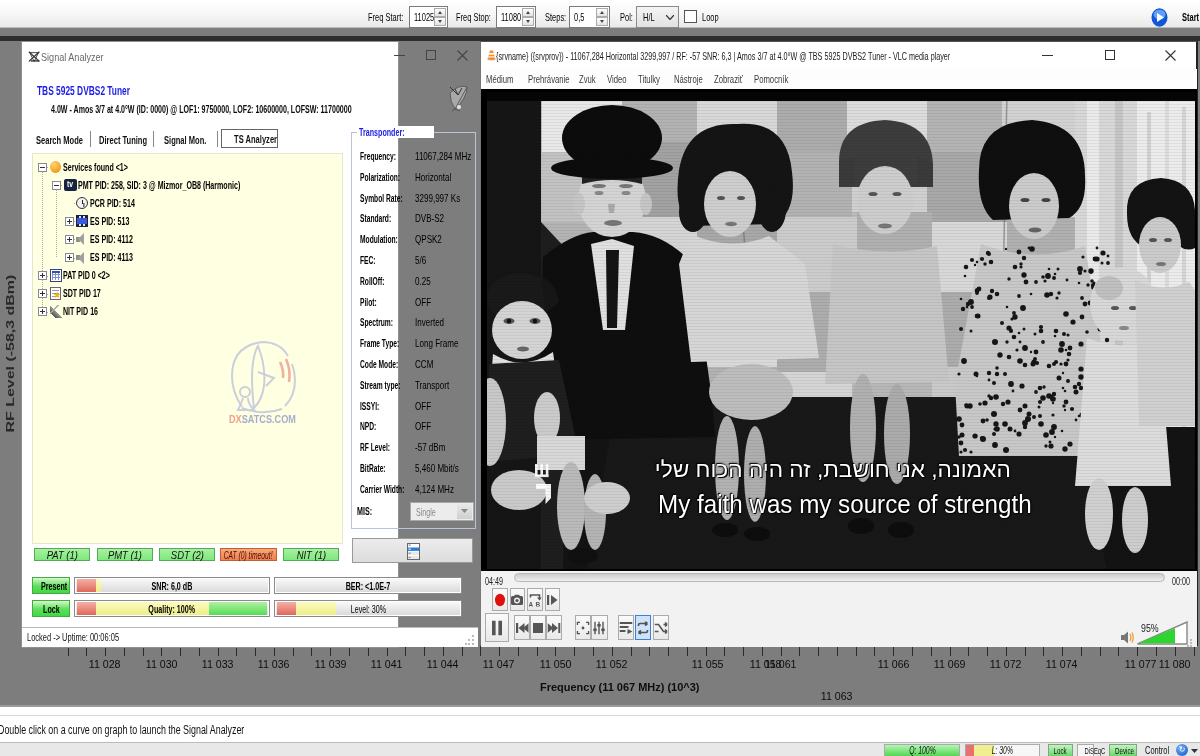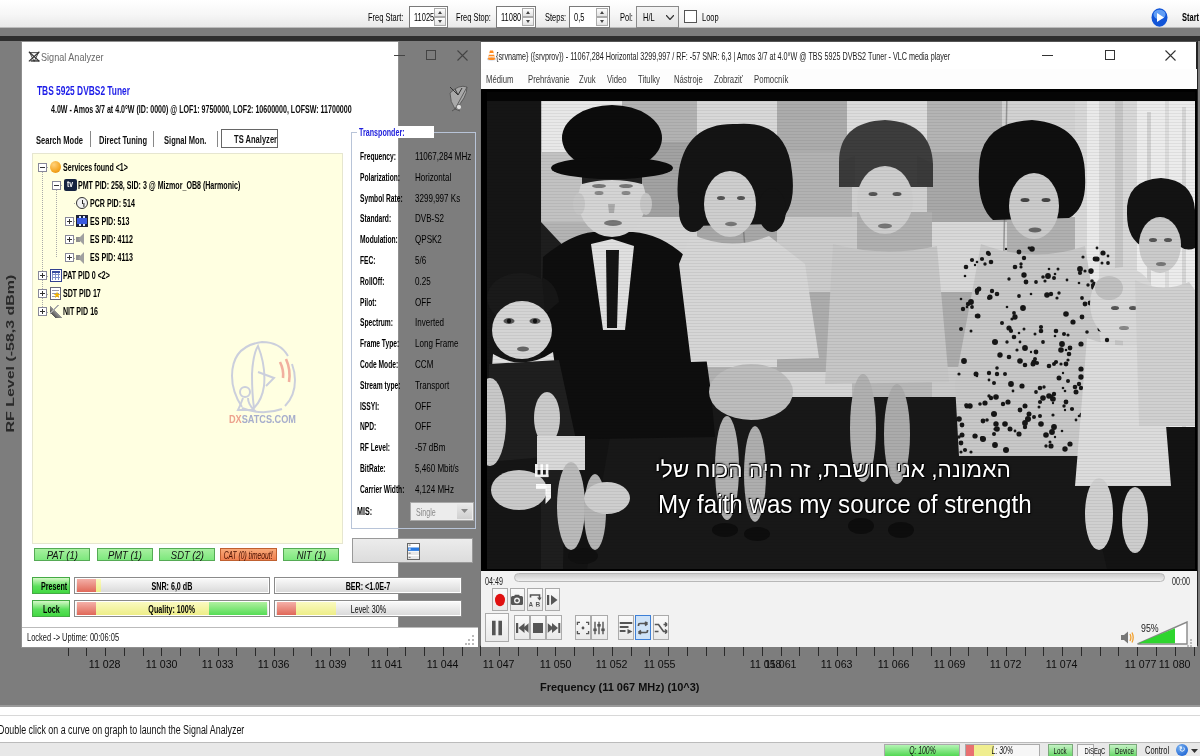--- a/index.html
+++ b/index.html
@@ -175,24 +175,24 @@
       <div class="xlab" style="left:105.0px;"><span class="cc" style="--sx:0.9;">11 028</span></div>
       <div class="xlab" style="left:161.3px;"><span class="cc" style="--sx:0.9;">11 030</span></div>
       <div class="xlab" style="left:217.6px;"><span class="cc" style="--sx:0.9;">11 033</span></div>
       <div class="xlab" style="left:273.9px;"><span class="cc" style="--sx:0.9;">11 036</span></div>
       <div class="xlab" style="left:330.2px;"><span class="cc" style="--sx:0.9;">11 039</span></div>
       <div class="xlab" style="left:386.5px;"><span class="cc" style="--sx:0.9;">11 041</span></div>
       <div class="xlab" style="left:442.8px;"><span class="cc" style="--sx:0.9;">11 044</span></div>
       <div class="xlab" style="left:499.1px;"><span class="cc" style="--sx:0.9;">11 047</span></div>
       <div class="xlab" style="left:555.4px;"><span class="cc" style="--sx:0.9;">11 050</span></div>
       <div class="xlab" style="left:611.7px;"><span class="cc" style="--sx:0.9;">11 052</span></div>
-      <div class="xlab" style="left:660px;"><span class="cc" style="--sx:0.9;">11 055</span></div>
+      <div class="xlab" style="left:708px;"><span class="cc" style="--sx:0.9;">11 055</span></div>
       <div class="xlab" style="left:766px;"><span class="cc" style="--sx:0.9;">11 058</span></div>
       <div class="xlab" style="left:780.6px;"><span class="cc" style="--sx:0.9;">11 061</span></div>
-      <div class="xlab" style="left:836.9px;"><span class="cc" style="--sx:0.9;">11 063</span></div>
+      <div class="xlab" style="left:836.9px;margin-top:32px;"><span class="cc" style="--sx:0.9;">11 063</span></div>
       <div class="xlab" style="left:893.2px;"><span class="cc" style="--sx:0.9;">11 066</span></div>
       <div class="xlab" style="left:949.5px;"><span class="cc" style="--sx:0.9;">11 069</span></div>
       <div class="xlab" style="left:1005.8px;"><span class="cc" style="--sx:0.9;">11 072</span></div>
       <div class="xlab" style="left:1062.1px;"><span class="cc" style="--sx:0.9;">11 074</span></div>
       <div class="xlab" style="left:1118.4px;text-align:right;"><span class="cc" style="--sx:0.9;">11 077</span></div>
       <div class="xlab" style="left:1174.7px;"><span class="cc" style="--sx:0.9;">11 080</span></div>
     </div>
   <div id="xtitle" class="abs"><span class="cc" style="--sx:0.93;">Frequency (11 067 MHz) (10^3)</span></div>
 </div>
 

